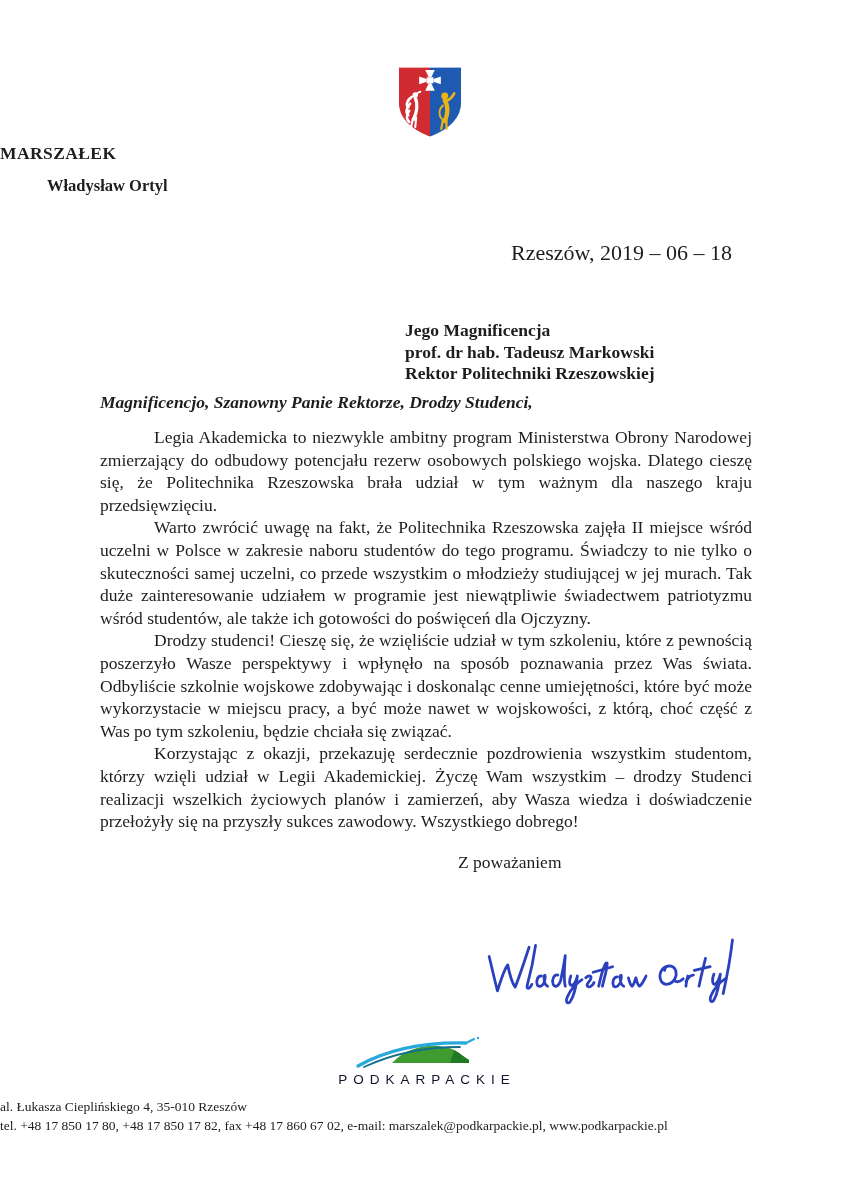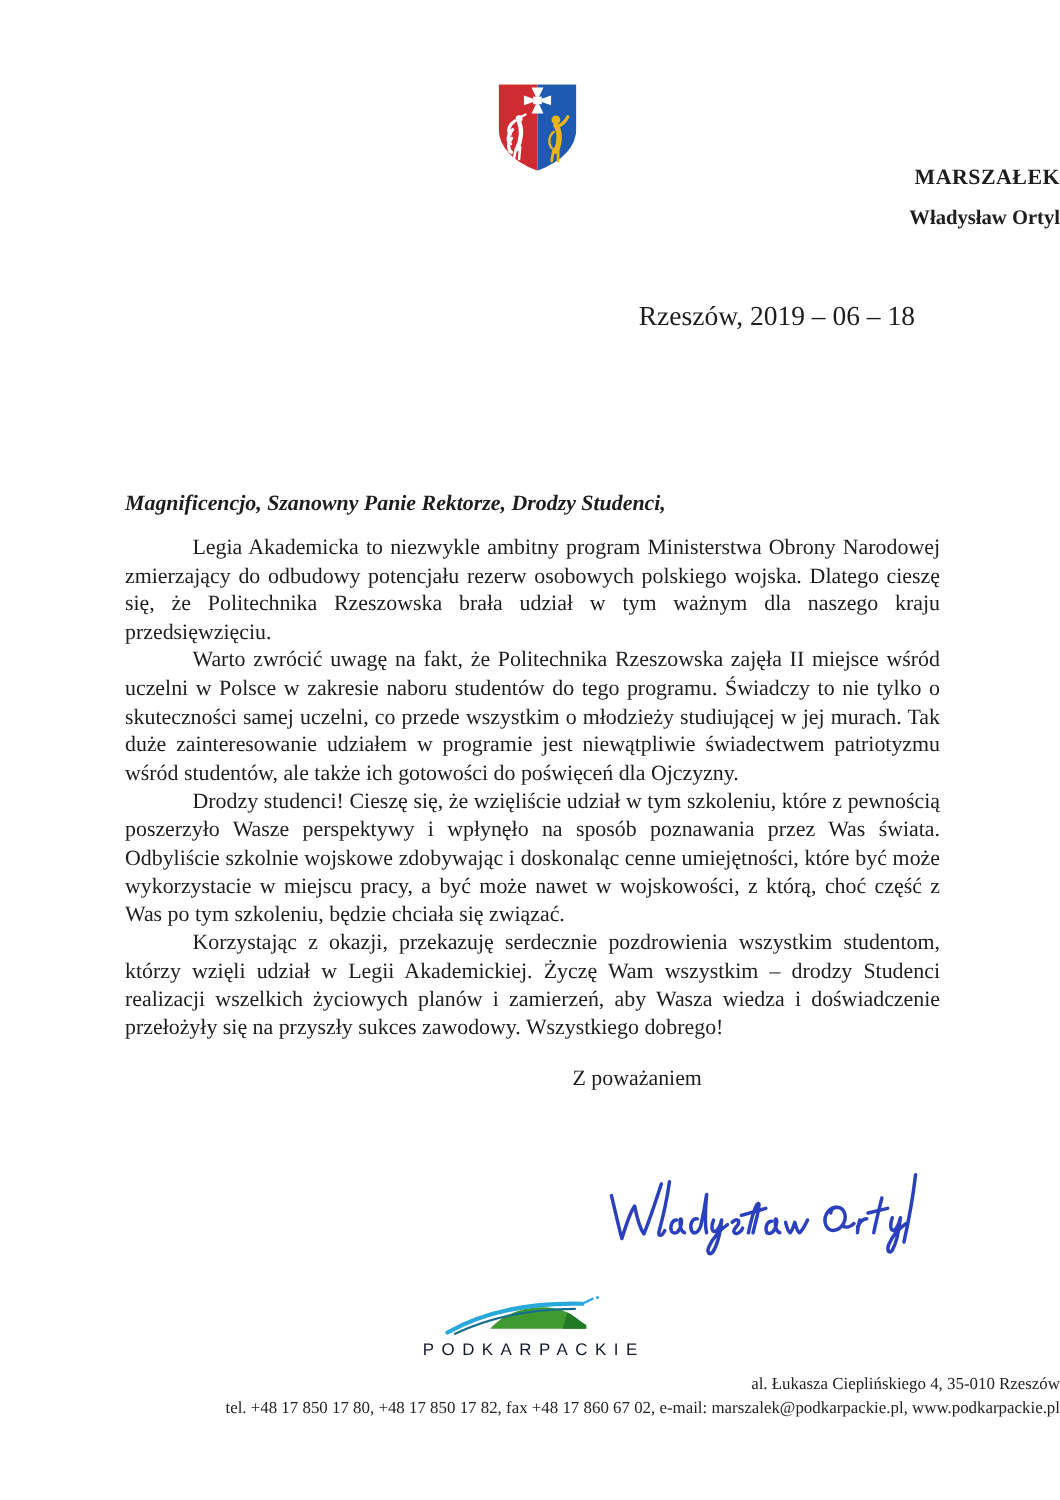--- a/index.html
+++ b/index.html
@@ -17,24 +17,24 @@
   
   .crest {
     position: absolute;
     top: 62px;
     left: 391px;
     width: 78px;
     height: 80px;
   }
   .org-block {
     position: absolute;
-    top: 132px;
+    top: 144px;
     left: 0;
     width: 100%;
-    text-align: right;
+    text-align: left;
   }
   .org-line {
     font-weight: bold;
     font-size: 17.5px;
     line-height: 19.5px;
     letter-spacing: 0.4px;
   }
   .person-line {
     font-weight: bold;
     font-size: 16.5px;
@@ -112,21 +112,21 @@
     color: #0f172a;
     margin-top: 2px;
     margin-left: 6px;
   }
   
   .footer-text {
     position: absolute;
     top: 1098px;
     left: 0;
     width: 100%;
-    text-align: right;
+    text-align: left;
     font-size: 13.5px;
     line-height: 18.5px;
     color: #222222;
   }
 </style>
 </head>
 <body>
 
 <div class="page">
 
@@ -168,20 +168,25 @@
     </g>
   </svg>
 
   <div class="org-block">
     <div class="org-line">MARSZAŁEK</div>
     <div class="person-line">Władysław Ortyl</div>
   </div>
 
   <div class="dateline">Rzeszów, 2019 – 06 – 18</div>
 
+  <div class="addressee">
+    <div>Jego Magnificencja</div>
+    <div>prof. dr hab. Tadeusz Markowski</div>
+    <div>Rektor Politechniki Rzeszowskiej</div>
+  </div>
 
   <div class="salutation">Magnificencjo, Szanowny Panie Rektorze, Drodzy Studenci,</div>
 
   <div class="body-text">
     <p>Legia Akademicka to niezwykle ambitny program Ministerstwa Obrony Narodowej zmierzający do odbudowy potencjału rezerw osobowych polskiego wojska. Dlatego cieszę się, że Politechnika Rzeszowska brała udział w tym ważnym dla naszego kraju przedsięwzięciu.</p>
     <p>Warto zwrócić uwagę na fakt, że Politechnika Rzeszowska zajęła II miejsce wśród uczelni w Polsce w zakresie naboru studentów do tego programu. Świadczy to nie tylko o skuteczności samej uczelni, co przede wszystkim o młodzieży studiującej w jej murach. Tak duże zainteresowanie udziałem w programie jest niewątpliwie świadectwem patriotyzmu wśród studentów, ale także ich gotowości do poświęceń dla Ojczyzny.</p>
     <p>Drodzy studenci! Cieszę się, że wzięliście udział w tym szkoleniu, które z pewnością poszerzyło Wasze perspektywy i wpłynęło na sposób poznawania przez Was świata. Odbyliście szkolnie wojskowe zdobywając i doskonaląc cenne umiejętności, które być może wykorzystacie w miejscu pracy, a być może nawet w wojskowości, z którą, choć część z Was po tym szkoleniu, będzie chciała się związać.</p>
     <p>Korzystając z okazji, przekazuję serdecznie pozdrowienia wszystkim studentom, którzy wzięli udział w Legii Akademickiej. Życzę Wam wszystkim – drodzy Studenci realizacji wszelkich życiowych planów i zamierzeń, aby Wasza wiedza i doświadczenie przełożyły się na przyszły sukces zawodowy. Wszystkiego dobrego!</p>
   </div>
 

